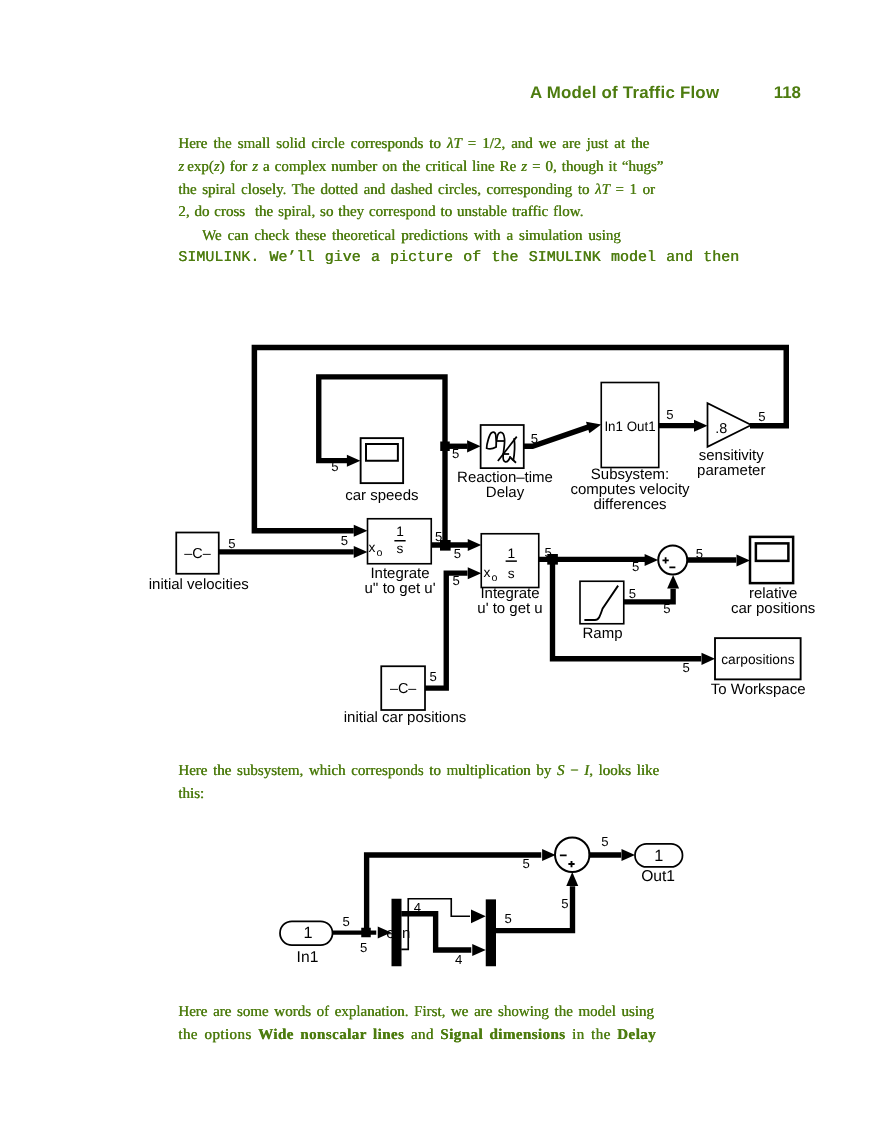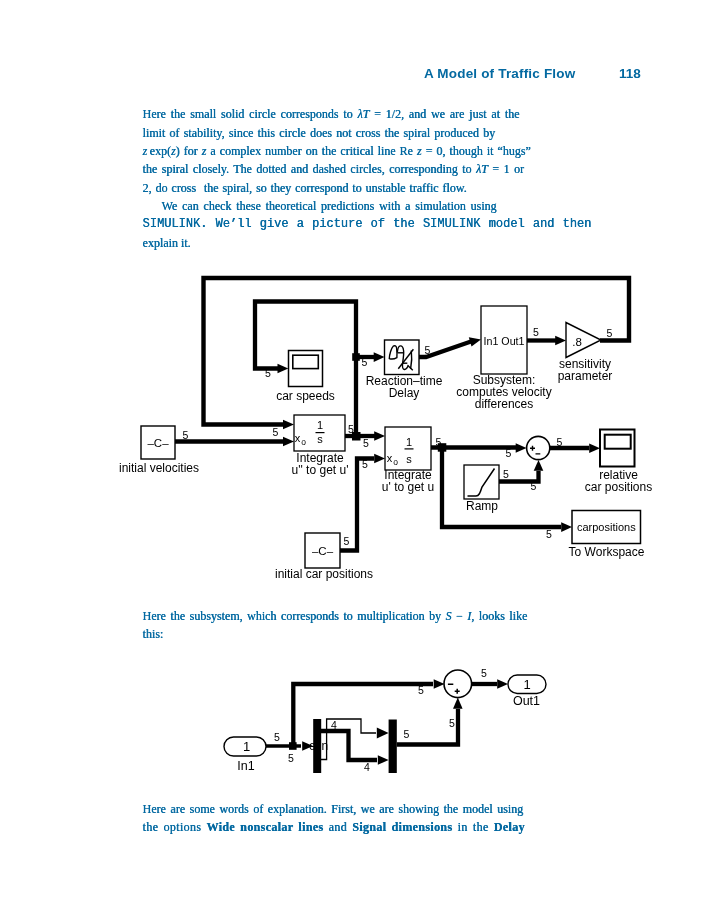--- a/index.html
+++ b/index.html
@@ -1,39 +1,37 @@
 <!DOCTYPE html>
 <html><head>
 <meta charset="utf-8">
 <style>
 html,body{margin:0;padding:0;background:#fff;}
 #page{position:relative;width:702px;height:900px;background:#fff;overflow:hidden;
-  font-family:"Liberation Serif",serif;color:#0369a1;}
+  font-family:"Liberation Serif",serif;color:#4d7c0f;}
 .hdr{position:absolute;font-family:"Liberation Sans",sans-serif;font-weight:bold;
   font-size:13.5px;line-height:14px;white-space:nowrap;}
 .para{position:absolute;left:128.5px;font-size:12px;line-height:18.35px;white-space:nowrap;text-shadow:0.35px 0 0 currentColor;margin-left:14px;}
 .para div{height:18.35px;}
 svg{position:absolute;left:0;top:0;}
 i{font-style:italic;}
 </style>
 </head>
 <body>
 <div id="page">
   <div class="hdr" id="hdr1" style="left:424px;top:66.5px;letter-spacing:0.18px;">A Model of Traffic Flow</div>
   <div class="hdr" id="hdr2" style="left:619px;top:66.5px;">118</div>
 
   <div class="para" id="p1" style="top:105.4px;">
     <div id="l1" style="word-spacing:1.8px;">Here the small solid circle corresponds to <i>λT</i> = 1/2, and we are just at the</div>
-    <div id="l2" style="word-spacing:1.2px;">limit of stability, since this circle does not cross the spiral produced by</div>
     <div id="l3" style="word-spacing:1.0px;"><i>z</i> exp(<i>z</i>) for <i>z</i> a complex number on the critical line Re <i>z</i> = 0, though it “hugs”</div>
     <div id="l4" style="word-spacing:1.45px;">the spiral closely. The dotted and dashed circles, corresponding to <i>λT</i> = 1 or</div>
     <div id="l5" style="word-spacing:0.9px;">2, do cross&nbsp; the spiral, so they correspond to unstable traffic flow.</div>
     <div id="l6" style="padding-left:19px;word-spacing:1.75px;">We can check these theoretical predictions with a simulation using</div>
     <div id="l7" style="word-spacing:0.95px;font-family:Liberation Mono, monospace;">SIMULINK. We’ll give a picture of the SIMULINK model and then</div>
-    <div id="l8">explain it.</div>
   </div>
 
   <div class="para" id="p2" style="top:606.7px;">
     <div id="l9" style="word-spacing:1.5px;text-align:center;">Here the subsystem, which corresponds to multiplication by <i>S</i> − <i>I</i>, looks like</div>
     <div id="l10">this:</div>
   </div>
 
   <div class="para" id="p3" style="top:799.6px;">
     <div id="l11" style="word-spacing:1.5px;">Here are some words of explanation. First, we are showing the model using</div>
     <div id="l12" style="word-spacing:1.85px;letter-spacing:0.35px;">the options <b>Wide nonscalar lines</b> and <b>Signal dimensions</b> in the <b>Delay</b></div>

